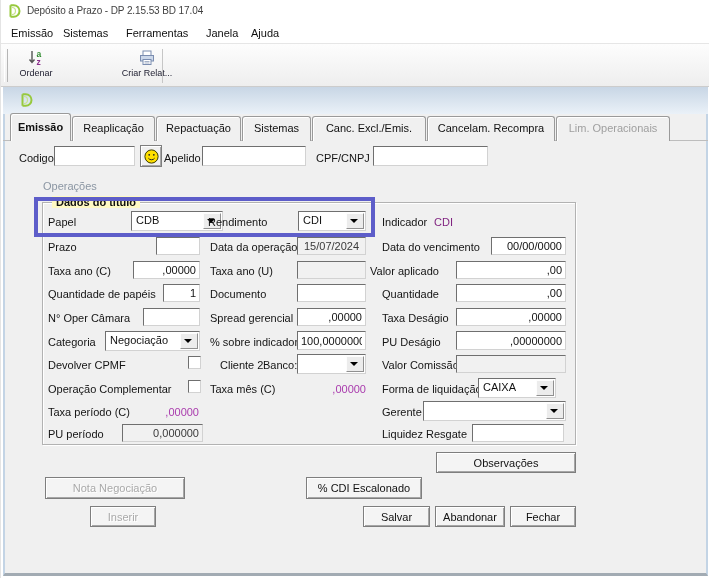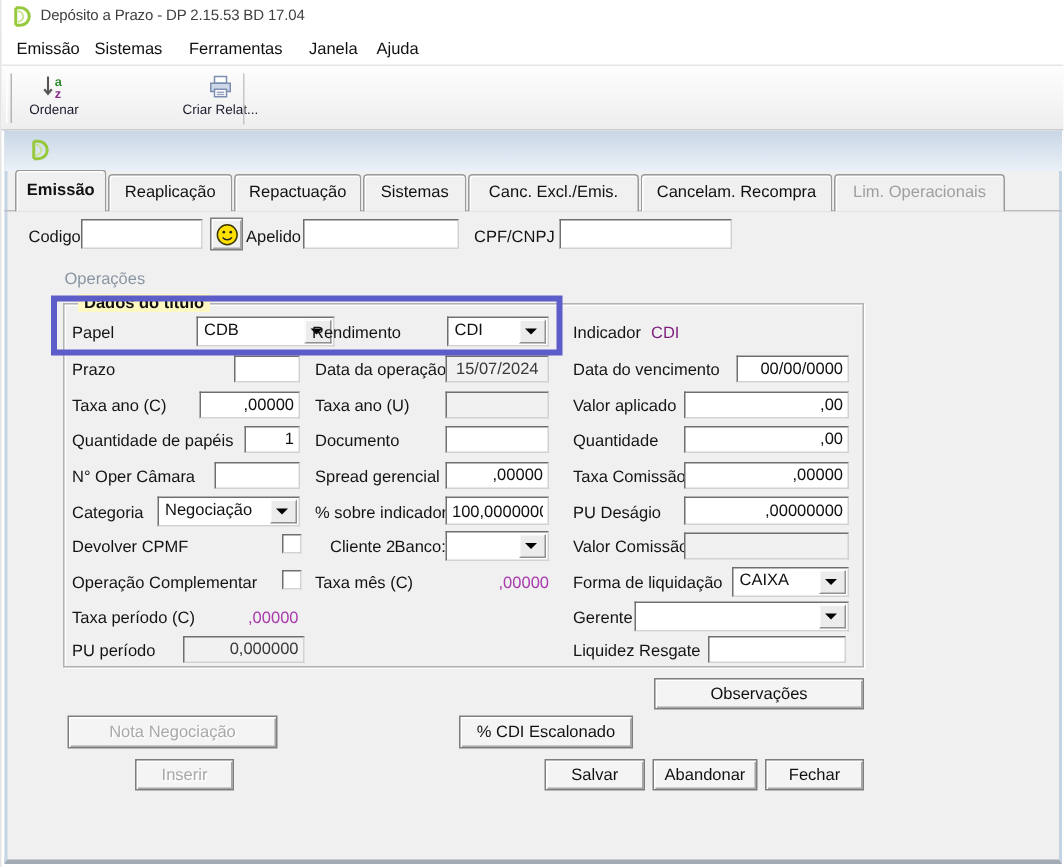--- a/index.html
+++ b/index.html
@@ -171,35 +171,35 @@
   <input class="inp" style="left: 155px; top: 237px; width: 44px;" value="">
   <span class="lbl" style="left:209px;top:241px">Data da operação</span>
   <input class="inp dis ctr" style="left: 296px; top: 237px; width: 69px;" disabled="" value="15/07/2024">
   <span class="lbl" style="left:381px;top:241px">Data do vencimento</span>
   <input class="inp ra" style="left: 490px; top: 237px; width: 75px;" value="00/00/0000">
 
   <span class="lbl" style="left:47px;top:265px">Taxa ano (C)</span>
   <input class="inp ra" style="left: 132px; top: 261px; width: 67px;" value=",00000">
   <span class="lbl" style="left:209px;top:265px">Taxa ano (U)</span>
   <input class="inp dis" style="left: 296px; top: 261px; width: 69px;" disabled="" value="">
-  <span class="lbl" style="left:381px;top:265px">Valor aplicado</span>
+  <span class="lbl" style="left:369px;top:265px">Valor aplicado</span>
   <input class="inp ra" style="left: 455px; top: 261px; width: 110px;" value=",00">
 
   <span class="lbl" style="left:47px;top:288px">Quantidade de papéis</span>
   <input class="inp ra" style="left: 162px; top: 284px; width: 37px;" value="1">
   <span class="lbl" style="left:209px;top:288px">Documento</span>
   <input class="inp" style="left: 296px; top: 284px; width: 69px;" value="">
   <span class="lbl" style="left:381px;top:288px">Quantidade</span>
   <input class="inp ra" style="left: 455px; top: 284px; width: 110px;" value=",00">
 
   <span class="lbl" style="left:47px;top:312px">N° Oper Câmara</span>
   <input class="inp" style="left: 142px; top: 308px; width: 57px;" value="">
   <span class="lbl" style="left:209px;top:312px">Spread gerencial</span>
   <input class="inp ra" style="left: 296px; top: 308px; width: 69px;" value=",00000">
-  <span class="lbl" style="left:381px;top:312px">Taxa Comissão</span>
+  <span class="lbl" style="left:381px;top:312px">Taxa Deságio</span>
   <input class="inp ra" style="left: 455px; top: 308px; width: 110px;" value=",00000">
 
   <span class="lbl" style="left:47px;top:336px">Categoria</span>
   <div class="dd" style="left:104px;top:331px;width:95px">
     <span class="dd-val">Negociação</span>
     <span class="dd-btn">
         <span class="arr"></span>
       </span>
   </div>
   <span class="lbl" style="left:209px;top:336px">% sobre indicador</span>
@@ -218,21 +218,21 @@
       </span>
   </div>
   <span class="lbl" style="left:381px;top:359px">Valor Comissão</span>
   <input class="inp dis" style="left: 455px; top: 355px; width: 110px;" disabled="" value="">
 
   <span class="lbl" style="left:47px;top:383px">Operação Complementar</span>
   <div class="chk" style="left:187px;top:380px"></div>
   <span class="lbl" style="left:209px;top:383px">Taxa mês (C)</span>
   <span class="pv" style="left:295px;top:383px;width:70px">,00000</span>
   <span class="lbl" style="left:381px;top:383px">Forma de liquidação</span>
-  <div class="dd" style="left:487px;top:378px;width:78px">
+  <div class="dd" style="left:477px;top:378px;width:78px">
     <span class="dd-val">CAIXA</span>
     <span class="dd-btn">
         <span class="arr"></span>
       </span>
   </div>
 
   <span class="lbl" style="left:47px;top:406px">Taxa período (C)</span>
   <span class="pv" style="left:128px;top:406px;width:70px">,00000</span>
   <span class="lbl" style="left:381px;top:406px">Gerente</span>
   <div class="dd" style="left:422px;top:401px;width:143px">

